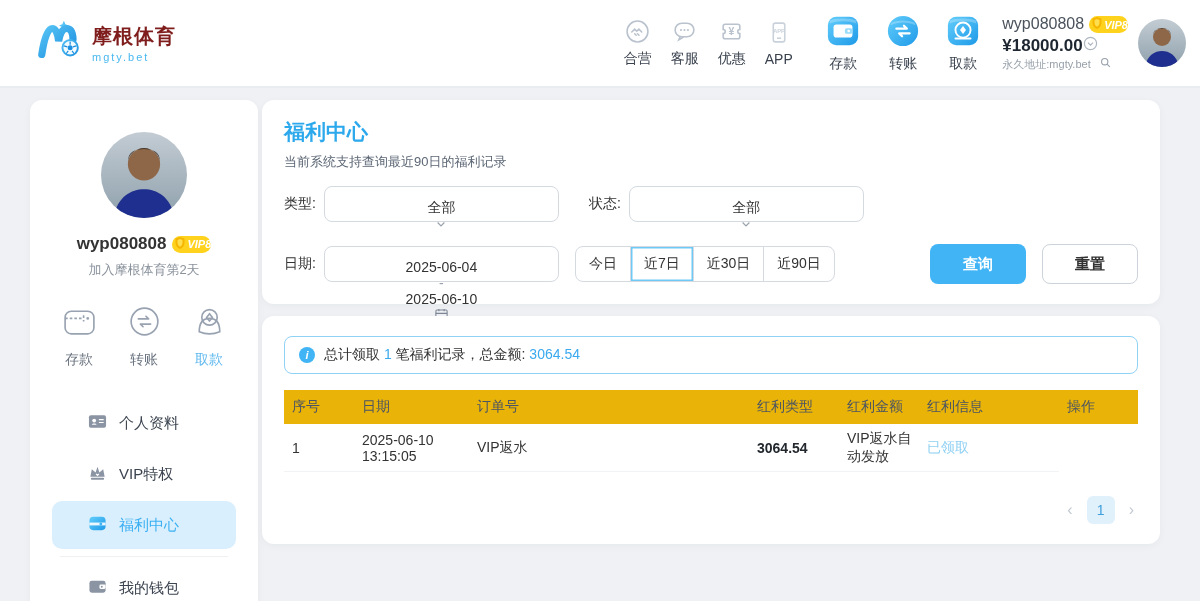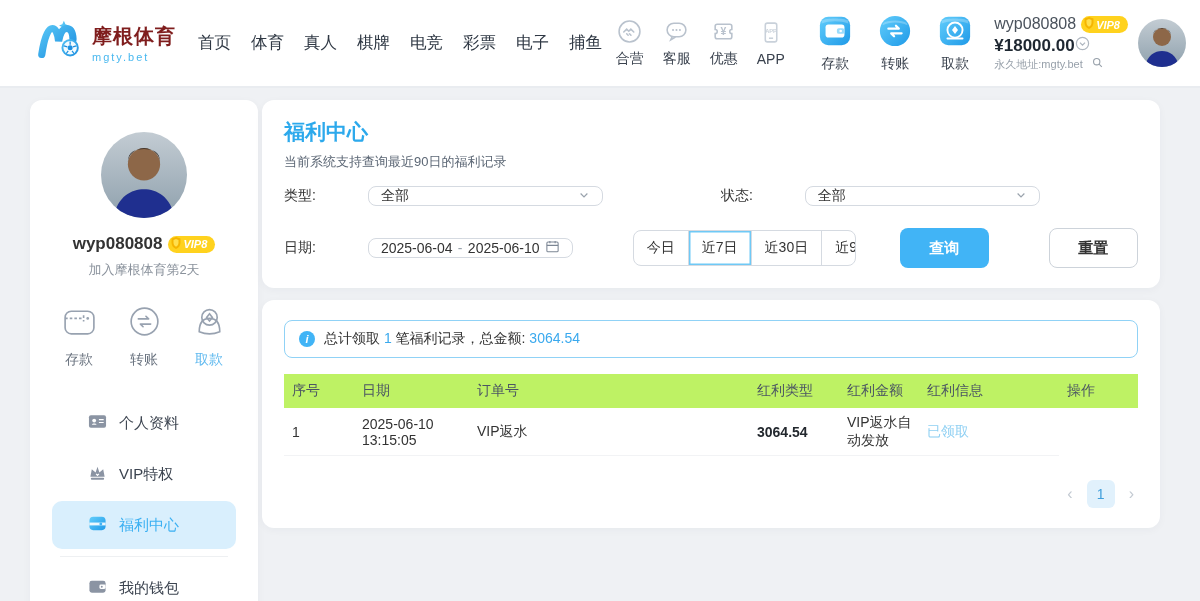--- a/index.html
+++ b/index.html
@@ -19,21 +19,21 @@
   .hdr-action svg { width:25px; height:25px; }
   .hdr-action .lbl { font-size:14px; color:#3a424e; margin-top:2px; white-space:nowrap; }
   .tile-group { display:flex; margin-left:16px; gap:10px; }
   .tile { display:flex; flex-direction:column; align-items:center; width:50px; cursor:pointer; }
   .tile svg { width:34px; height:34px; }
   .tile .lbl { font-size:14px; color:#3a424e; margin-top:3px; white-space:nowrap; }
   .user-block { margin-left:14px; line-height:1.3; }
   .u1 { display:flex; align-items:center; gap:5px; }
   .uname { font-size:16px; color:#4a525c; }
   .vip-badge { display:inline-flex; align-items:center; background:#ffd21e; border-radius:9px;
-               height:17px; padding:0 8px 0 1px; font-size:11px; font-weight:bold; color:#fff;
+               height:17px; padding:0 0 0 1px; font-size:11px; font-weight:bold; color:#fff;
                font-style:italic; cursor:pointer; }
   .u2 { display:flex; align-items:center; gap:0; font-size:17px; font-weight:bold; color:#1e2731; }
   .u3 { display:flex; align-items:center; gap:9px; font-size:11px; color:#97a0aa; }
   .avatar { border-radius:50%; overflow:hidden; flex-shrink:0; cursor:pointer; }
   .avatar-sm { width:48px; height:48px; margin-left:10px; }
   .avatar-lg { width:86px; height:86px; }
 
   
   .content { display:flex; padding:12px 40px 0 30px; gap:4px; }
   .card { background:#fff; border-radius:12px; box-shadow:0 2px 8px rgba(30,50,80,.04); }
@@ -54,49 +54,49 @@
                font-size:15px; color:#3c4450; border-radius:10px; margin-bottom:3px; cursor:pointer; }
   .menu-item svg { width:19px; height:19px; flex-shrink:0; }
   .menu-item.active { background:#d9effd; color:#3cb0f2; }
   .menu-divider { height:1px; background:#eef0f2; margin:7px 8px; }
 
   
   .main { flex:1; min-width:0; display:flex; flex-direction:column; }
   .filter-card { padding:18px 22px 20px; }
   .page-title { font-size:21px; font-weight:bold; color:#2ca9ec; }
   .page-sub { font-size:13px; color:#5c6775; margin-top:7px; }
-  .frow { display:flex; align-items:center; margin-top:15px;gap:44px; }
+  .frow { display:flex; align-items:center; margin-top:15px; }
   .flabel { font-size:14px; color:#333; margin-right:8px; white-space:nowrap; }
-  .select, .datebox { width:235px; height:20px; border:1px solid #d5dae1; border-radius:8px;
-            display:flex; align-items:center; padding:0 12px; font-size:14px; color:#333;
-            cursor:pointer; background:#fff; }
+  .select, .datebox { width:235px; height:36px; border:1px solid #d5dae1; border-radius:8px;
+            display:flex; align-items:center; padding:12px 12px; font-size:14px; color:#333;
+            cursor:pointer; background:#fff;flex-direction:column; }
   .select { justify-content:space-between; }
   .datebox { justify-content:space-between; }
   .gap30 { width:30px; }
   .seg { display:flex; border:1px solid #d5dae1; border-radius:8px; margin-left:16px;
          height:36px; overflow:hidden; background:#fff; }
   .seg-item { padding:0 13px; display:flex; align-items:center; font-size:14px; color:#333;
               border-left:1px solid #d5dae1; cursor:pointer; white-space:nowrap; }
   .seg-item:first-child { border-left:none; }
   .seg-item.active { box-shadow:inset 0 0 0 1.5px #6fc9f6; }
-  .btn { width:104px; height:40px; border-radius:8px; display:flex; align-items:center;
+  .btn { width:96px; height:40px; border-radius:8px; display:flex; align-items:center;
          justify-content:center; font-size:15px; font-weight:bold; cursor:pointer; }
   .btn-primary { margin-left:auto; background:#41b4f6; color:#fff; }
   .btn-ghost { margin-left:16px; background:#fff; border:1px solid #cdd3da; color:#333; }
 
   .result-card { margin-top:12px; padding:20px 22px 20px; }
   .banner { height:38px; border:1px solid #90d2f6; border-radius:8px; display:flex;
             align-items:center; padding:0 14px; gap:9px; font-size:14px; color:#333; }
   .info-i { width:16px; height:16px; border-radius:50%; background:#41b4f6; color:#fff;
             font-size:11px; font-weight:bold; font-style:italic; display:flex;
             align-items:center; justify-content:center; flex-shrink:0; }
   .blue { color:#3aa9ee; }
   .tbl { margin-top:16px; }
   .tr { display:grid; grid-template-columns:70px 115px 280px 90px 80px 140px 1fr; }
-  .th { background:#bef264; height:34px; display:flex; align-items:center; padding-left:8px;
+  .th { background:#eab308; height:34px; display:flex; align-items:center; padding-left:8px;
         font-size:14px; color:#4b5563; }
   .td { height:48px; display:flex; align-items:center; padding-left:8px; font-size:14px;
         color:#333; border-bottom:1px solid #f2f3f5; }
   .amount { font-weight:bold; color:#23282e; }
   .claimed { color:#8fd0f3; }
   .pager { display:flex; justify-content:flex-end; align-items:center; gap:14px;
            margin-top:24px; padding-right:4px; }
   .pg-arrow { color:#c3cad2; font-size:16px; cursor:pointer; }
   .pg-cur { width:28px; height:28px; border-radius:6px; background:#e1f1fc; color:#3f9edb;
             display:flex; align-items:center; justify-content:center; font-size:14px; cursor:pointer; }
@@ -132,30 +132,20 @@
         <circle cx="35.5" cy="33" r="2.6" fill="#1d8fe0"></circle>
         <path d="M35.5 26.5v3.5M29 31l3.6 1.2M42 31l-3.6 1.2M31.5 39l2-2.8M39.5 39l-2-2.8" stroke="#1d8fe0" stroke-width="1.3"></path>
       </svg>
     </span>
     <span class="logo-text">
       <span class="ln">摩根体育</span>
       <span class="ld" style="display:block">mgty.bet</span>
     </span>
   </div>
 
-  <nav class="nav">
-    <a>首页</a>
-    <a>体育</a>
-    <a>真人</a>
-    <a>棋牌</a>
-    <a>电竞</a>
-    <a>彩票</a>
-    <a>电子</a>
-    <a>捕鱼</a>
-  </nav>
 
   <div class="hdr-right">
     <div class="hdr-action">
       <span>
         <svg viewBox="0 0 24 24" fill="none" stroke="#b9c2cd" stroke-width="1.5">
           <circle cx="12" cy="12" r="10"></circle>
           <path d="M6.5 12.5l2.8-2.8 2 2 2-2 2.8 2.8" stroke-linecap="round"></path>
           <path d="M9.3 14.2l1.4 1.4M12 14.2l1.4 1.4" stroke-linecap="round"></path>
         </svg>
       </span>

